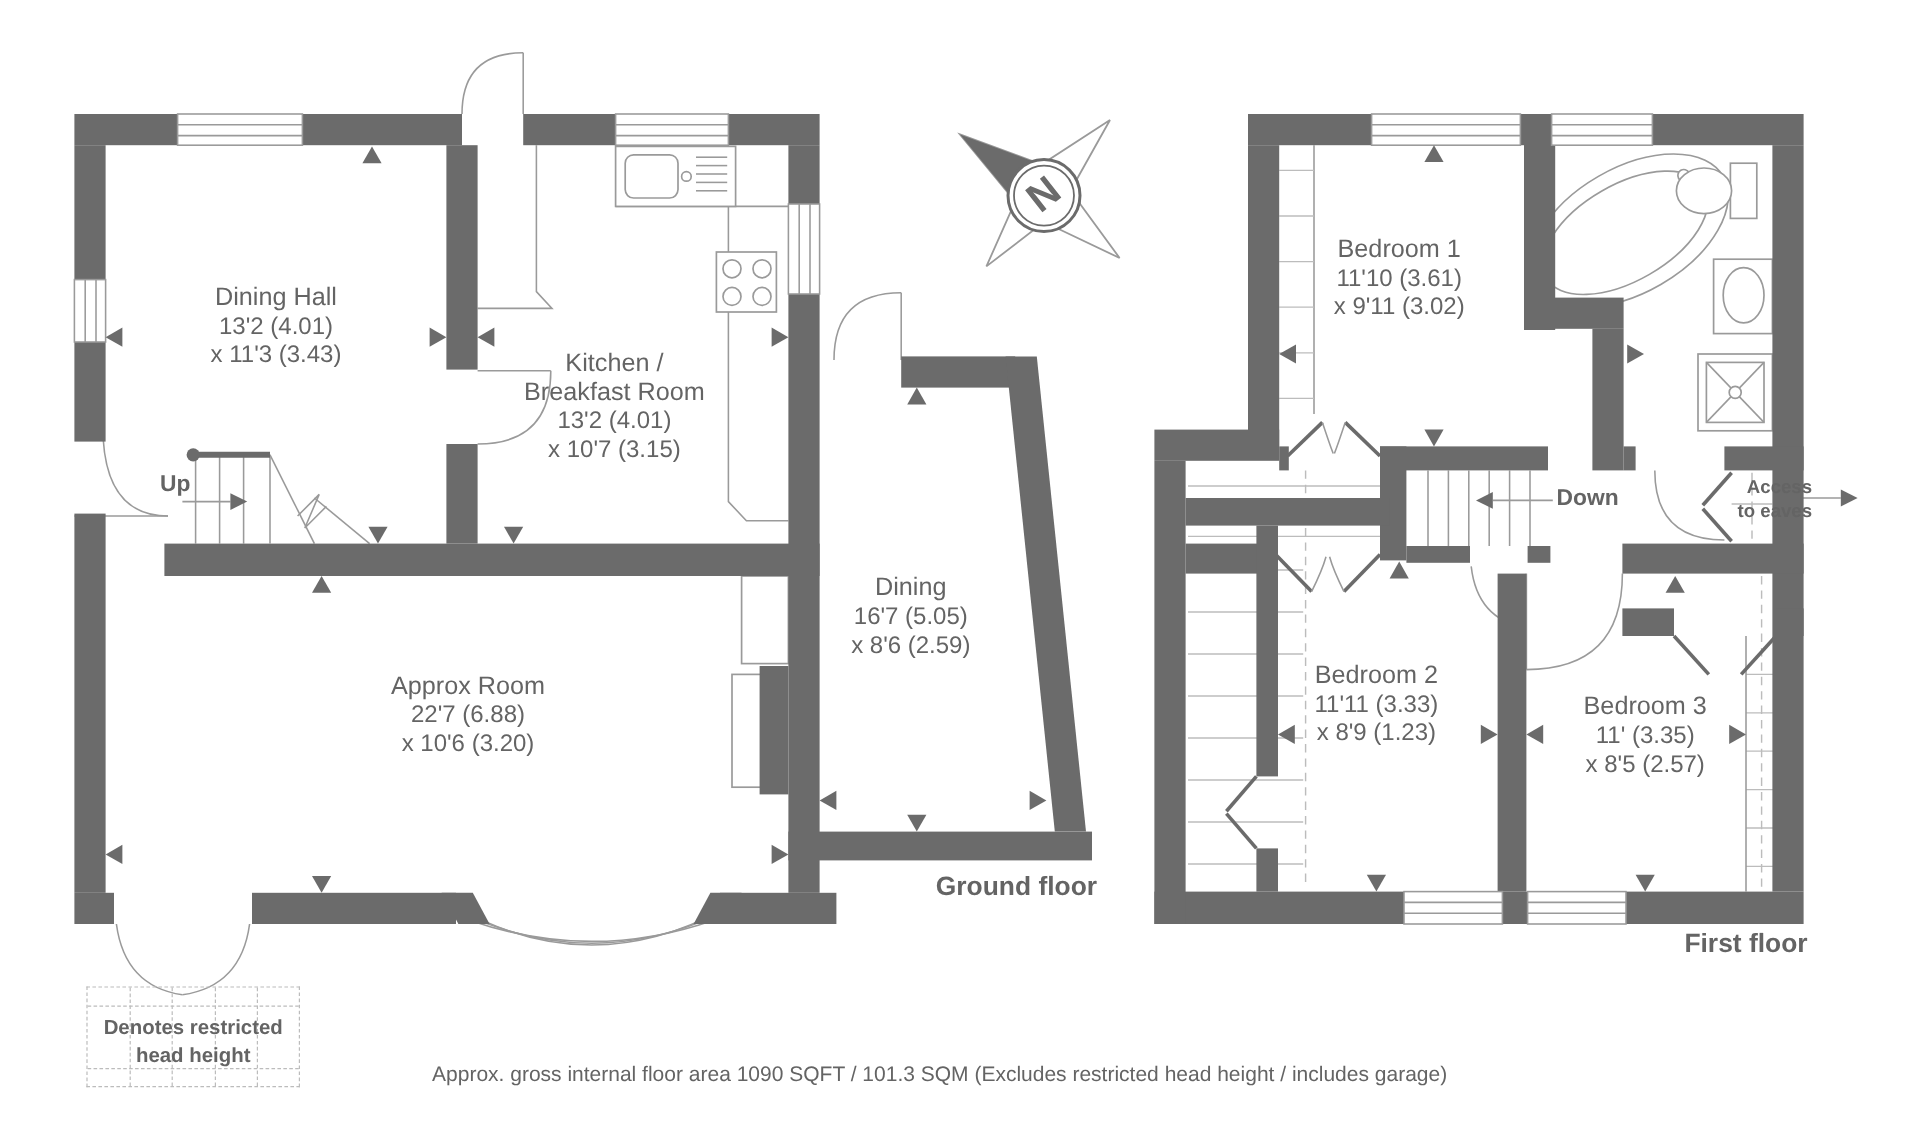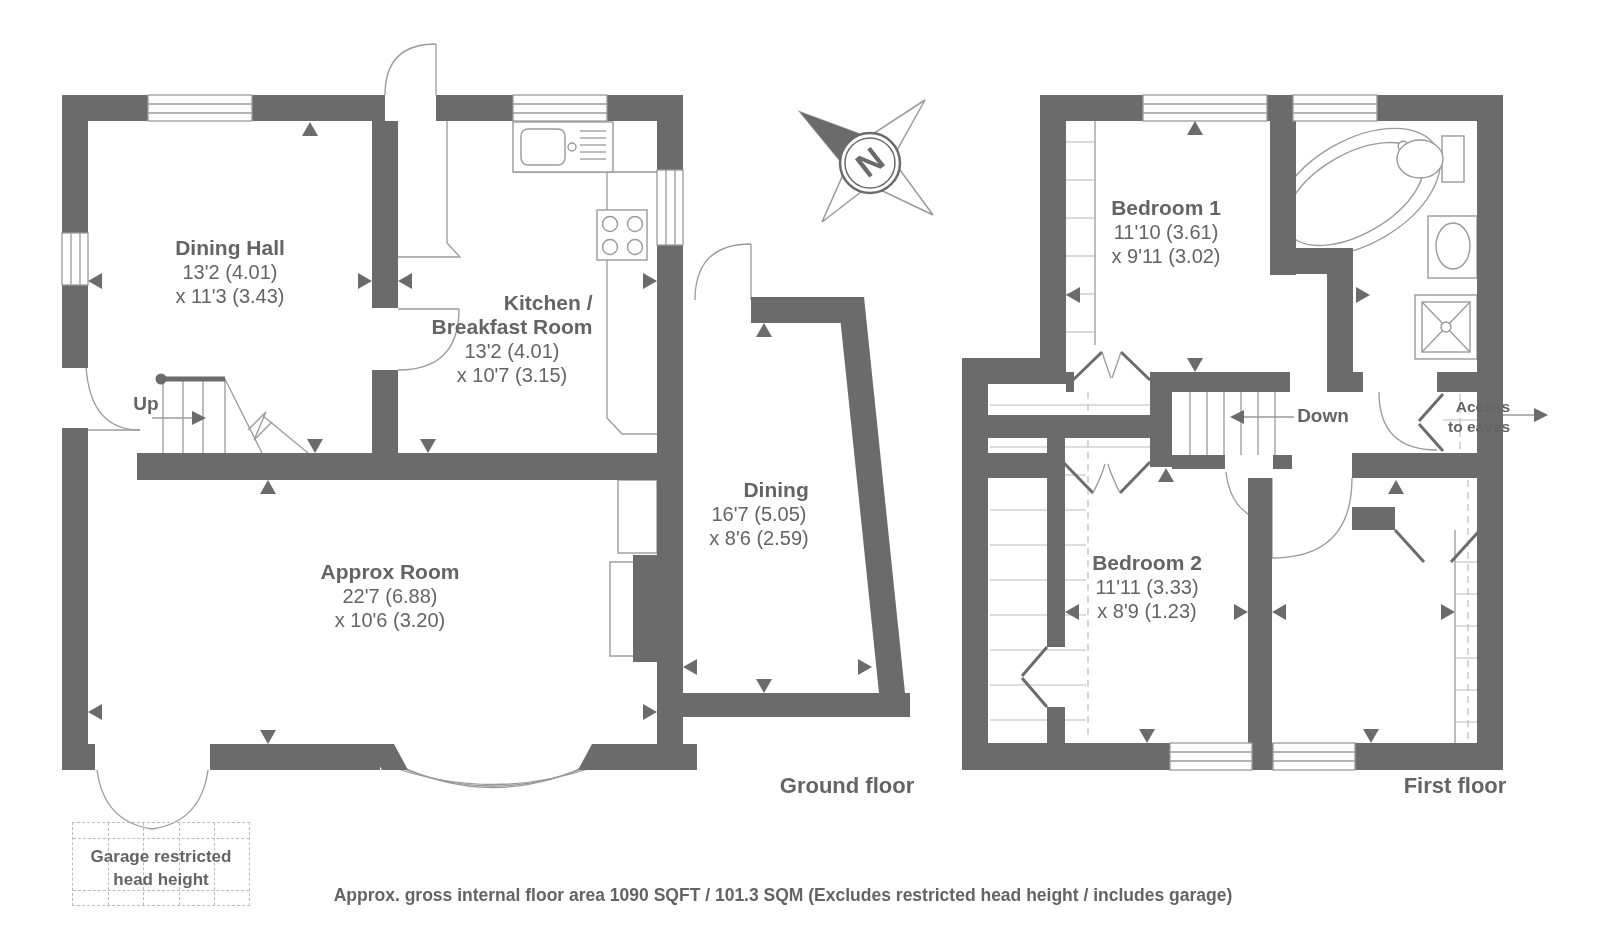--- a/index.html
+++ b/index.html
@@ -16,33 +16,33 @@
   .win{fill:#ffffff;stroke:var(--thin);stroke-width:1.3;}
   .fix{fill:#ffffff;stroke:var(--thin);stroke-width:1.4;}
   .thin{stroke:var(--thin);stroke-width:1.3;fill:none;}
   .lite{stroke:var(--dash);stroke-width:1.1;fill:none;}
   .dash{stroke:var(--dash);stroke-width:1.2;stroke-dasharray:7 5;fill:none;}
   .leaf{stroke:var(--wall);stroke-width:3;fill:none;}
   .rail{stroke:var(--wall);stroke-width:5;fill:none;}
   .arr{fill:var(--wall);stroke:none;}
   .lbl{position:absolute;transform:translate(-50%,-50%);text-align:center;white-space:nowrap;
        color:var(--text);font-size:20px;line-height:24px;}
-  .lbl .nm{font-weight:700;font-size:21px;text-align:right;}
+  .lbl .nm{font-weight:400;font-size:21px;}
   .small-lbl{position:absolute;transform:translate(-50%,-50%);color:var(--text);
        font-weight:700;white-space:nowrap;}
   .floor-lbl{position:absolute;transform:translate(-50%,-50%);color:var(--text);
        font-weight:700;font-size:22px;white-space:nowrap;}
   #legend-box{position:absolute;left:72px;top:822px;width:178px;height:84px;
        border:1.6px dashed var(--dash);box-sizing:border-box;}
   #legend-box .vdash{position:absolute;top:0;bottom:0;border-left:1.4px dashed var(--dash);}
   #legend-box .hdash{position:absolute;left:0;right:0;border-top:1.4px dashed var(--dash);}
   #legend-text{position:absolute;left:161px;top:868px;transform:translate(-50%,-50%);
        text-align:center;color:var(--text);font-weight:700;font-size:17px;line-height:23px;white-space:nowrap;}
   #footer{position:absolute;left:783px;top:884px;transform:translateX(-50%);text-align:center;
-       color:var(--text);font-weight:700;font-size:17.5px;line-height:23px;white-space:nowrap;}
+       color:var(--text);font-weight:400;font-size:17.5px;line-height:23px;white-space:nowrap;}
   #compass-n{position:absolute;left:870px;top:164px;transform:translate(-50%,-54%) rotate(-38deg);
        color:var(--wall);font-weight:700;font-size:34px;}
 </style>
 </head>
 <body>
 
 <div id="canvas">
 
 <svg width="1600" height="940" viewBox="0 0 1600 940">
 
@@ -382,46 +382,51 @@
     <div>11'10 (3.61)</div>
     <div>x 9'11 (3.02)</div>
   </div>
 
   <div class="lbl" style="left:1147px;top:587px">
     <div class="nm">Bedroom 2</div>
     <div>11'11 (3.33)</div>
     <div>x 8'9 (1.23)</div>
   </div>
 
+  <div class="lbl" style="left:1371px;top:613px">
+    <div class="nm">Bedroom 3</div>
+    <div>11' (3.35)</div>
+    <div>x 8'5 (2.57)</div>
+  </div>
 
   <div class="small-lbl" style="left:146px;top:404px;font-size:19px">Up</div>
 
   <div class="small-lbl" style="left:1323px;top:416px;font-size:19px">Down</div>
 
   <div class="small-lbl" style="left:1479px;top:417px;font-size:15.5px;line-height:20px;text-align:right">
     <div>Access</div>
     <div>to eaves</div>
   </div>
 
-  <div class="floor-lbl" style="left:847px;top:786px">Ground floor</div>
+  <div class="floor-lbl" style="left:847px;top:739px">Ground floor</div>
 
   <div class="floor-lbl" style="left:1455px;top:786px">First floor</div>
 
   <div id="compass-n">N</div>
 
   <div id="legend-box">
     <div class="vdash" style="left:20%"></div>
     <div class="vdash" style="left:40%"></div>
     <div class="vdash" style="left:60%"></div>
     <div class="vdash" style="left:80%"></div>
     <div class="hdash" style="top:18%"></div>
     <div class="hdash" style="top:82%"></div>
   </div>
   <div id="legend-text">
-    <div>Garage restricted</div>
+    <div>Denotes restricted</div>
     <div>head height</div>
   </div>
 
   <div id="footer">
     <div>Approx. gross internal floor area 1090 SQFT / 101.3 SQM (Excludes restricted head height / includes garage)</div>
   </div>
 
 </div>
 
 </body></html>

